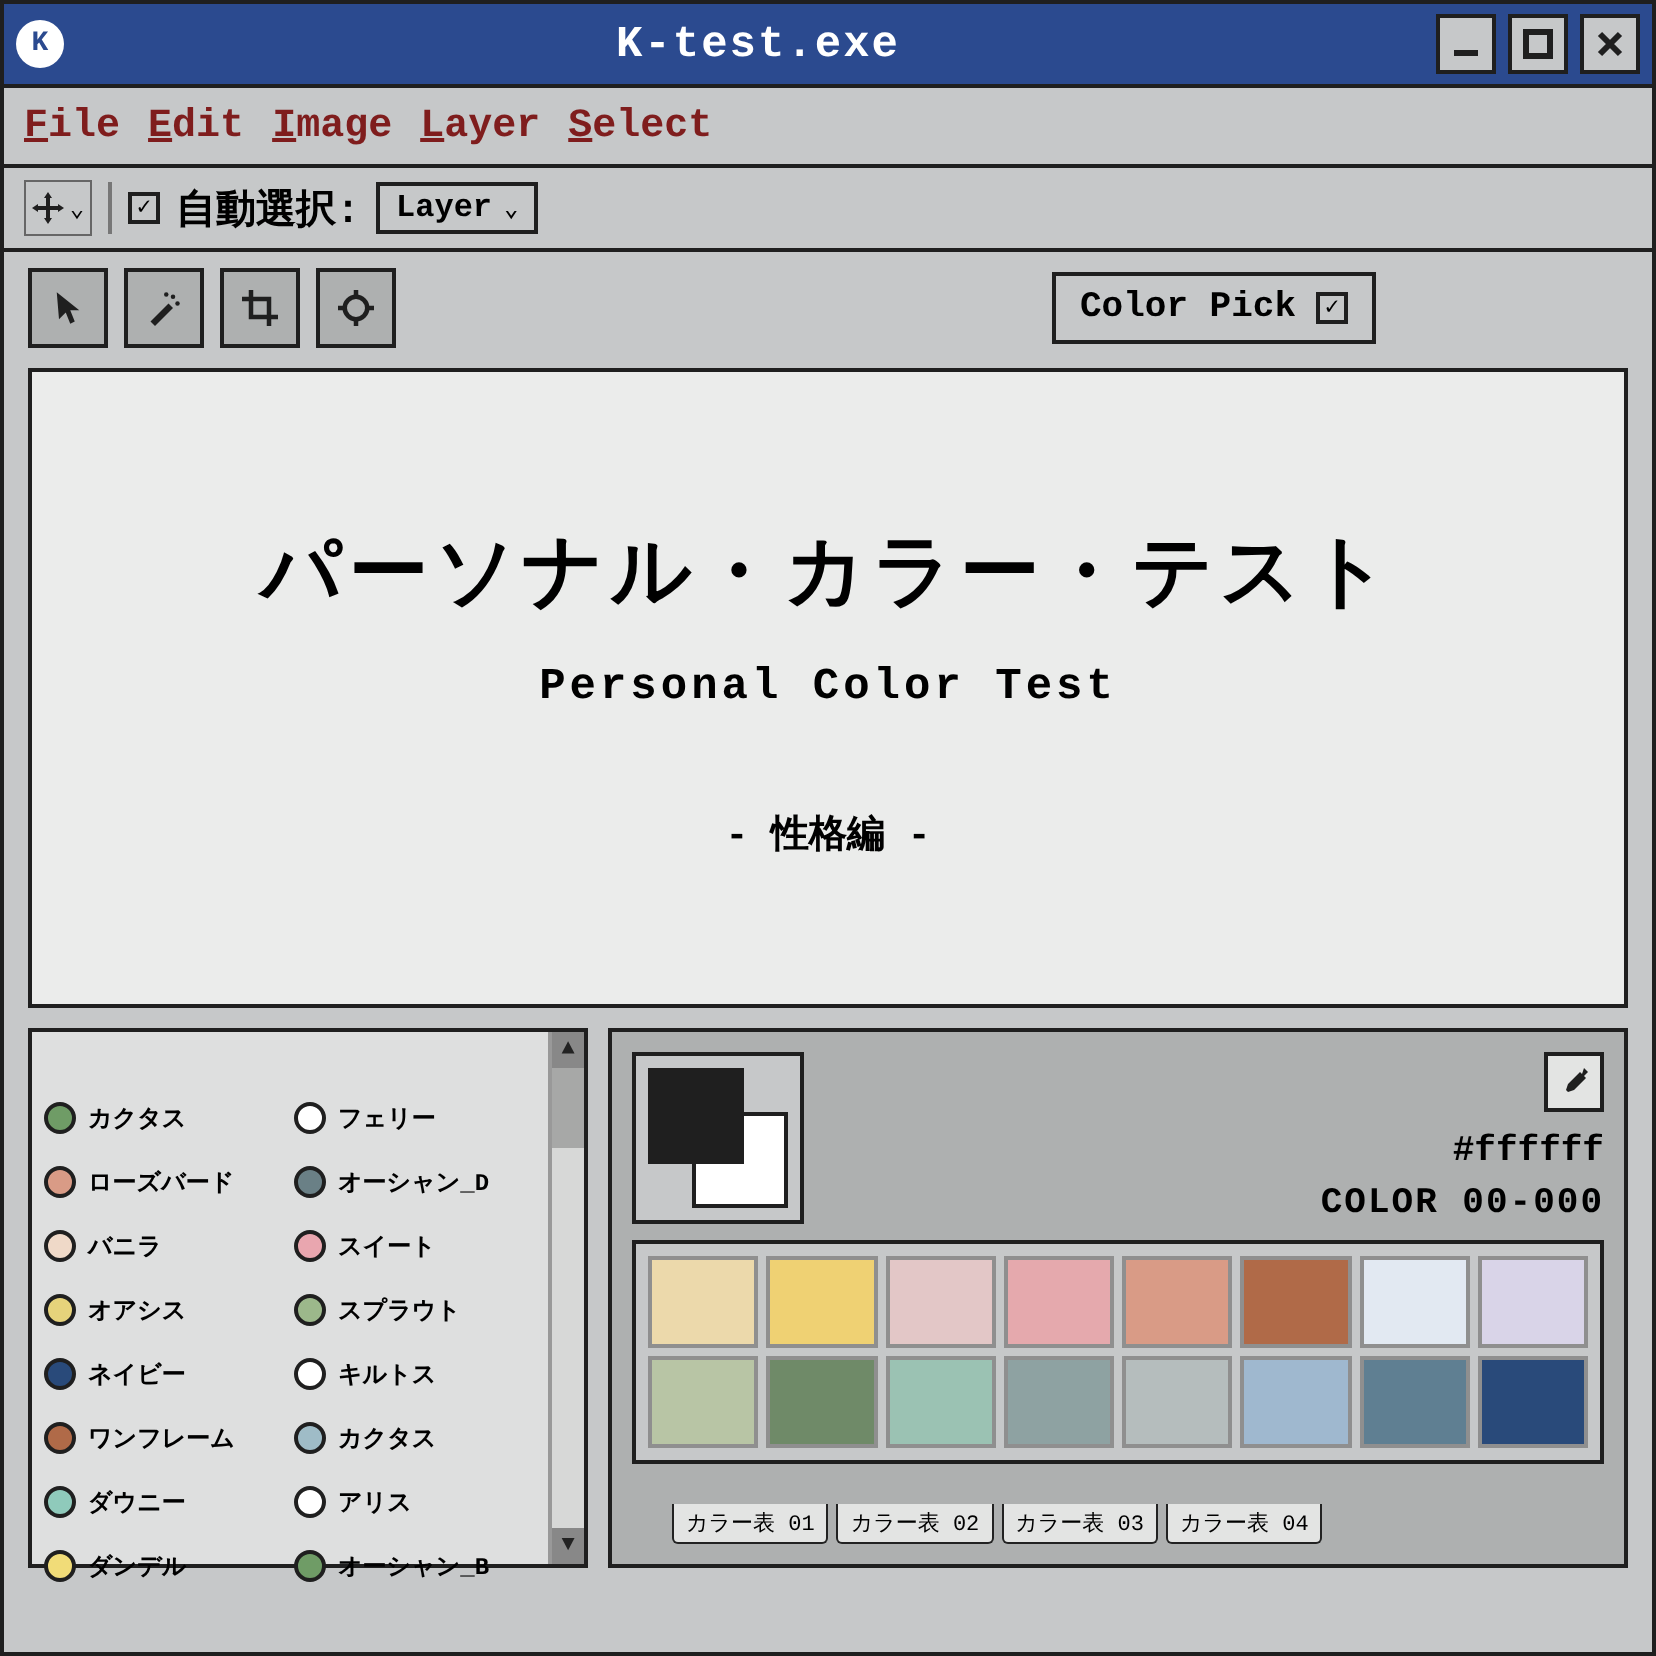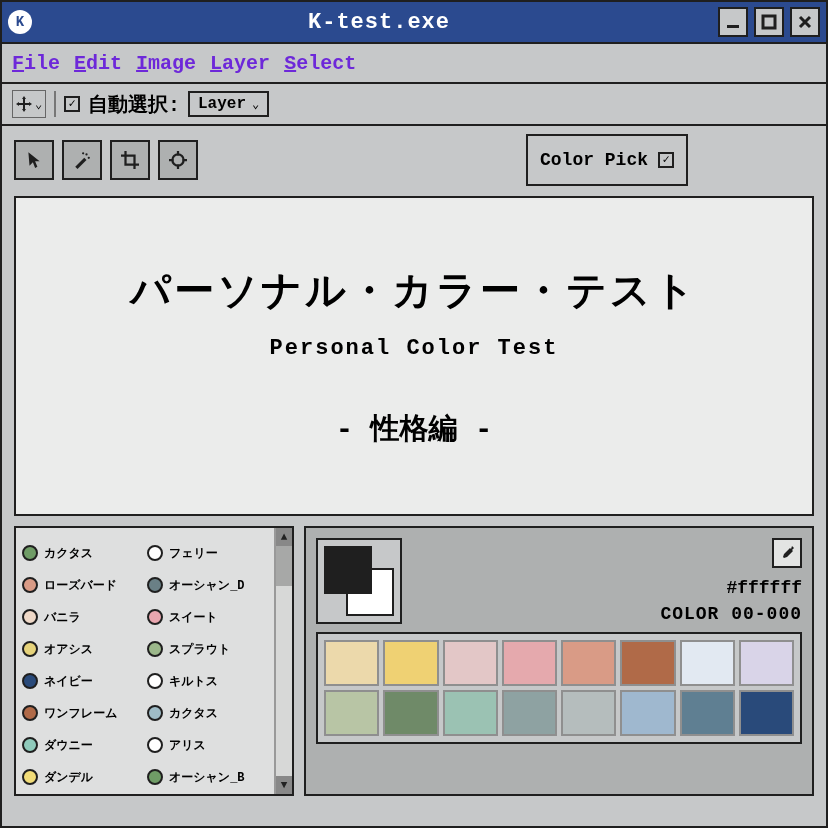--- a/index.html
+++ b/index.html
@@ -54,21 +54,21 @@
   .menubar {
     height: 40px;
     background: #c6c8c9;
     border-bottom: 2px solid #1f1f1f;
     display: flex;
     align-items: center;
     padding: 0 10px;
     gap: 14px;
     font-size: 20px;
     font-weight: bold;
-    color:#6d28d9;
+    color:#7f1d1d;
   }
   .menubar span { cursor:pointer; }
   .menubar span::first-letter { text-decoration: underline; }
   
   .optionbar {
     height: 42px;
     background: #c6c8c9;
     border-bottom: 2px solid #1f1f1f;
     display:flex; align-items:center;
     padding: 0 10px;
@@ -108,21 +108,21 @@
     width: 40px; height: 40px;
     border: 2px solid #1f1f1f;
     background:#c6c8c9;
     display:flex; align-items:center; justify-content:center;
     cursor:pointer;
     font-size:20px;
   }
   .tool-btn.dark { background:#aeb0b0; }
   .colorpick-btn {
     margin-left: 320px;
-    height: 52px;
+    height: 36px;
     border:2px solid #1f1f1f;
     background:#c6c8c9;
     padding: 0 12px;
     display:flex; align-items:center; gap:10px;
     font-size:18px; font-weight:bold;
     cursor:pointer;
   }
   
   .content {
     flex:1;
@@ -134,33 +134,33 @@
     border: 2px solid #1f1f1f;
     background:#ebeceb;
     height: 320px;
     display:flex; flex-direction:column;
     align-items:center; justify-content:center;
     gap: 18px;
     padding: 20px;
   }
   .hero-title { font-size: 40px; font-weight:900; letter-spacing:3px; }
   .hero-sub { font-size: 22px; font-weight:bold; letter-spacing:2px; }
-  .hero-kind { font-size: 29px; font-weight:900; margin-top:30px; }
+  .hero-kind { font-size: 19px; font-weight:900; margin-top:30px; }
   
   .lower { display:flex; gap:10px; }
   .color-list {
     width: 280px; height: 270px;
     border:2px solid #1f1f1f;
     background:#dedfdf;
     display:flex;
     position:relative;
   }
   .list-body {
     flex:1;
-    padding: 10px 6px;
+    padding: 28px 6px;
     display:grid;
     grid-template-columns: 1fr 1fr;
     grid-auto-rows: 30px;
     gap: 2px 4px;
     font-size:12px;
     align-content:start;
   }
   .color-item {
     display:flex; align-items:center; gap:6px;
     font-weight:bold;
@@ -420,17 +420,23 @@
             <div class="pal-cell" style="background: rgb(217, 212, 232);"></div>
             <div class="pal-cell" style="background: rgb(184, 197, 165);"></div>
             <div class="pal-cell" style="background: rgb(111, 138, 104);"></div>
             <div class="pal-cell" style="background: rgb(155, 194, 179);"></div>
             <div class="pal-cell" style="background: rgb(142, 162, 162);"></div>
             <div class="pal-cell" style="background: rgb(181, 189, 189);"></div>
             <div class="pal-cell" style="background: rgb(159, 184, 207);"></div>
             <div class="pal-cell" style="background: rgb(95, 127, 146);"></div>
             <div class="pal-cell" style="background: rgb(41, 74, 122);"></div>
           </div>
+        <div class="tabs" id="palette-tabs">
+            <div class="tab">カラー表 01</div>
+            <div class="tab">カラー表 02</div>
+            <div class="tab">カラー表 03</div>
+            <div class="tab">カラー表 04</div>
+          </div>
       </div>
     </div>
   </div>
 
 </div>
 
 </body></html>

